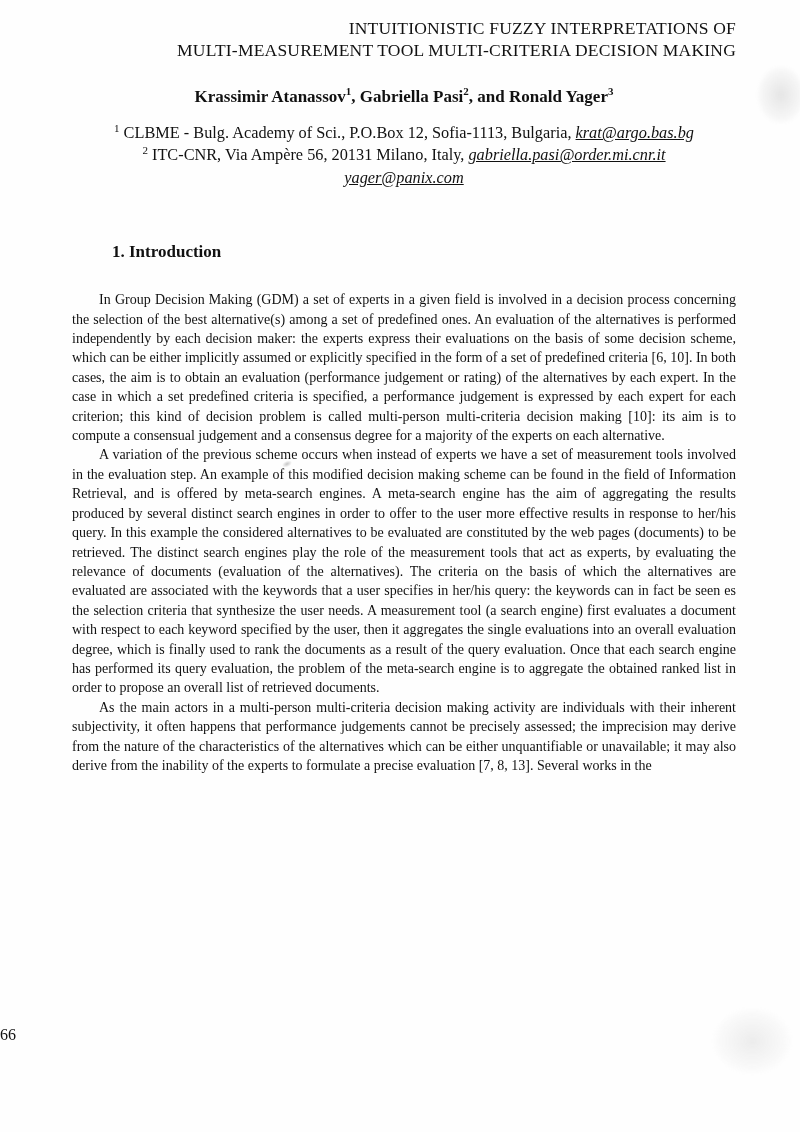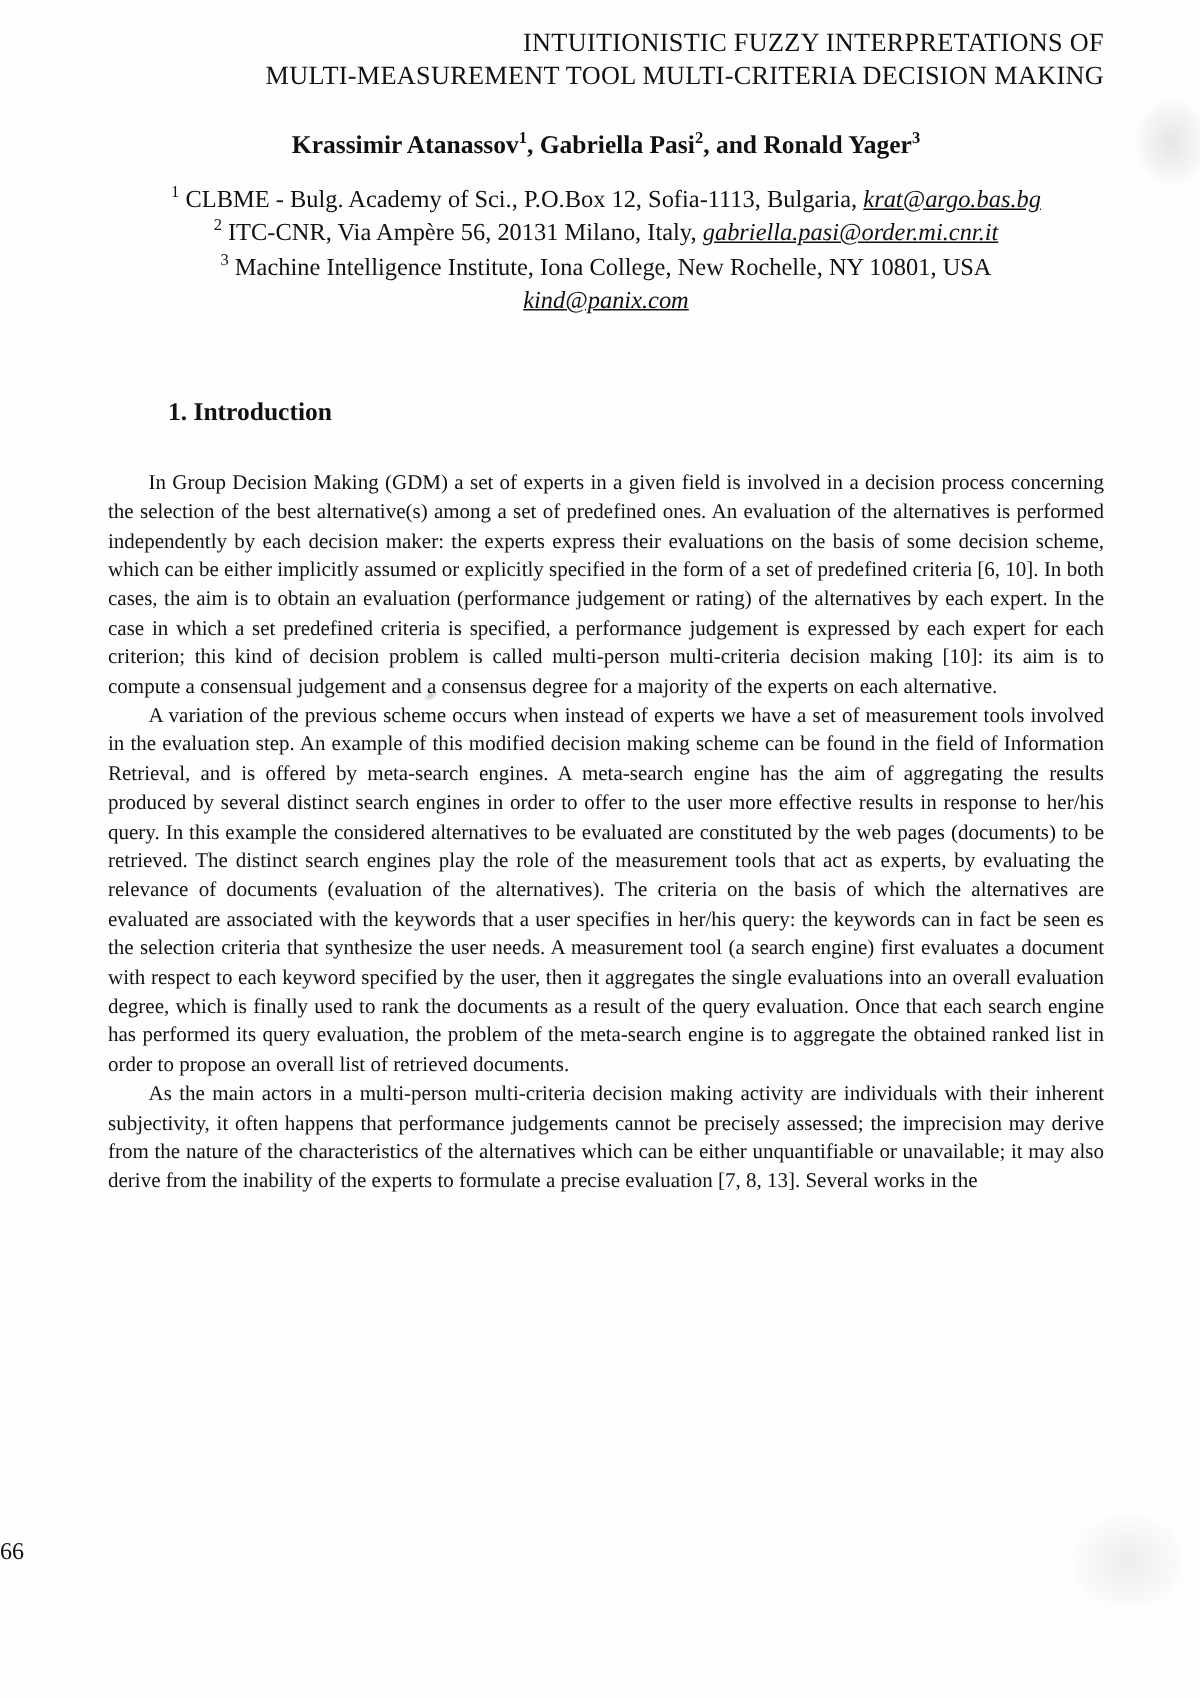--- a/index.html
+++ b/index.html
@@ -127,22 +127,21 @@
     <div class="title-block">
       <div>INTUITIONISTIC FUZZY INTERPRETATIONS OF</div>
       <div>MULTI-MEASUREMENT TOOL MULTI-CRITERIA DECISION MAKING</div>
     </div>
 
     <div class="authors-line"><span>Krassimir Atanassov</span><sup>1</sup><span>, Gabriella Pasi</span><sup>2</sup><span>, and Ronald Yager</span><sup>3</sup></div>
 
     <div class="affil-block">
       <div class="affil"><sup>1</sup><span> CLBME - Bulg. Academy of Sci., P.O.Box 12, Sofia-1113, Bulgaria, </span><em>krat@argo.bas.bg</em></div>
       <div class="affil"><sup>2</sup><span> ITC-CNR, Via Ampère 56, 20131 Milano, Italy, </span><em>gabriella.pasi@order.mi.cnr.it</em></div>
-      <div class="affil"><sup>3</sup><span> Machine Intelligence Institute, Iona College, New Rochelle, NY 10801, USA</span></div>
-      <div class="affil"><em>kind@panix.com</em></div>
+      <div class="affil"><em>yager@panix.com</em></div>
     </div>
 
     <div class="section-heading">1. Introduction</div>
 
     <div class="body-block">
       <p class="body-par">In Group Decision Making (GDM) a set of experts in a given field is involved in a decision process concerning the selection of the best alternative(s) among a set of predefined ones. An evaluation of the alternatives is performed independently by each decision maker: the experts express their evaluations on the basis of some decision scheme, which can be either implicitly assumed or explicitly specified in the form of a set of predefined criteria [6, 10]. In both cases, the aim is to obtain an evaluation (performance judgement or rating) of the alternatives by each expert. In the case in which a set predefined criteria is specified, a performance judgement is expressed by each expert for each criterion; this kind of decision problem is called multi-person multi-criteria decision making [10]: its aim is to compute a consensual judgement and a consensus degree for a majority of the experts on each alternative.</p>
       <p class="body-par">A variation of the previous scheme occurs when instead of experts we have a set of measurement tools involved in the evaluation step. An example of this modified decision making scheme can be found in the field of Information Retrieval, and is offered by meta-search engines. A meta-search engine has the aim of aggregating the results produced by several distinct search engines in order to offer to the user more effective results in response to her/his query. In this example the considered alternatives to be evaluated are constituted by the web pages (documents) to be retrieved. The distinct search engines play the role of the measurement tools that act as experts, by evaluating the relevance of documents (evaluation of the alternatives). The criteria on the basis of which the alternatives are evaluated are associated with the keywords that a user specifies in her/his query: the keywords can in fact be seen es the selection criteria that synthesize the user needs. A measurement tool (a search engine) first evaluates a document with respect to each keyword specified by the user, then it aggregates the single evaluations into an overall evaluation degree, which is finally used to rank the documents as a result of the query evaluation. Once that each search engine has performed its query evaluation, the problem of the meta-search engine is to aggregate the obtained ranked list in order to propose an overall list of retrieved documents.</p>
       <p class="body-par">As the main actors in a multi-person multi-criteria decision making activity are individuals with their inherent subjectivity, it often happens that performance judgements cannot be precisely assessed; the imprecision may derive from the nature of the characteristics of the alternatives which can be either unquantifiable or unavailable; it may also derive from the inability of the experts to formulate a precise evaluation [7, 8, 13]. Several works in the</p>
     </div>
 

